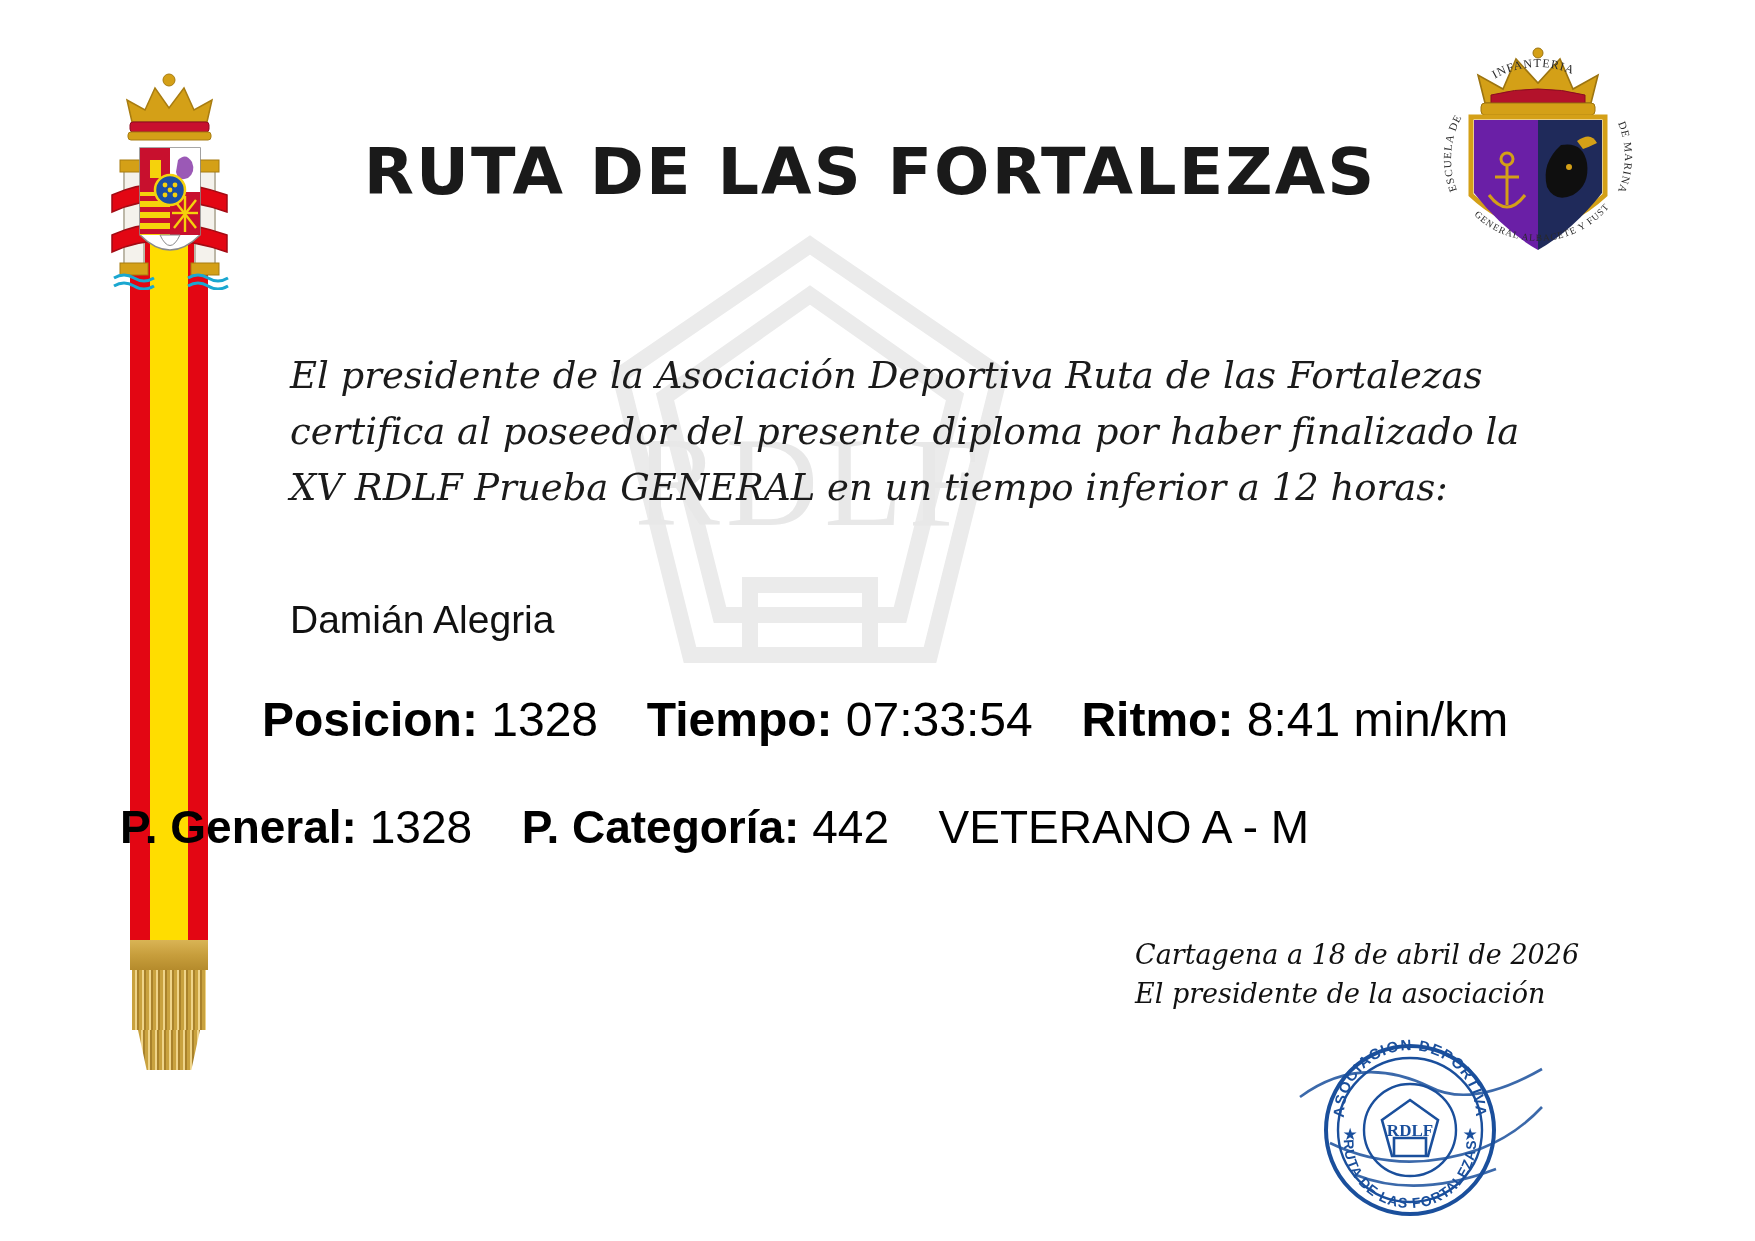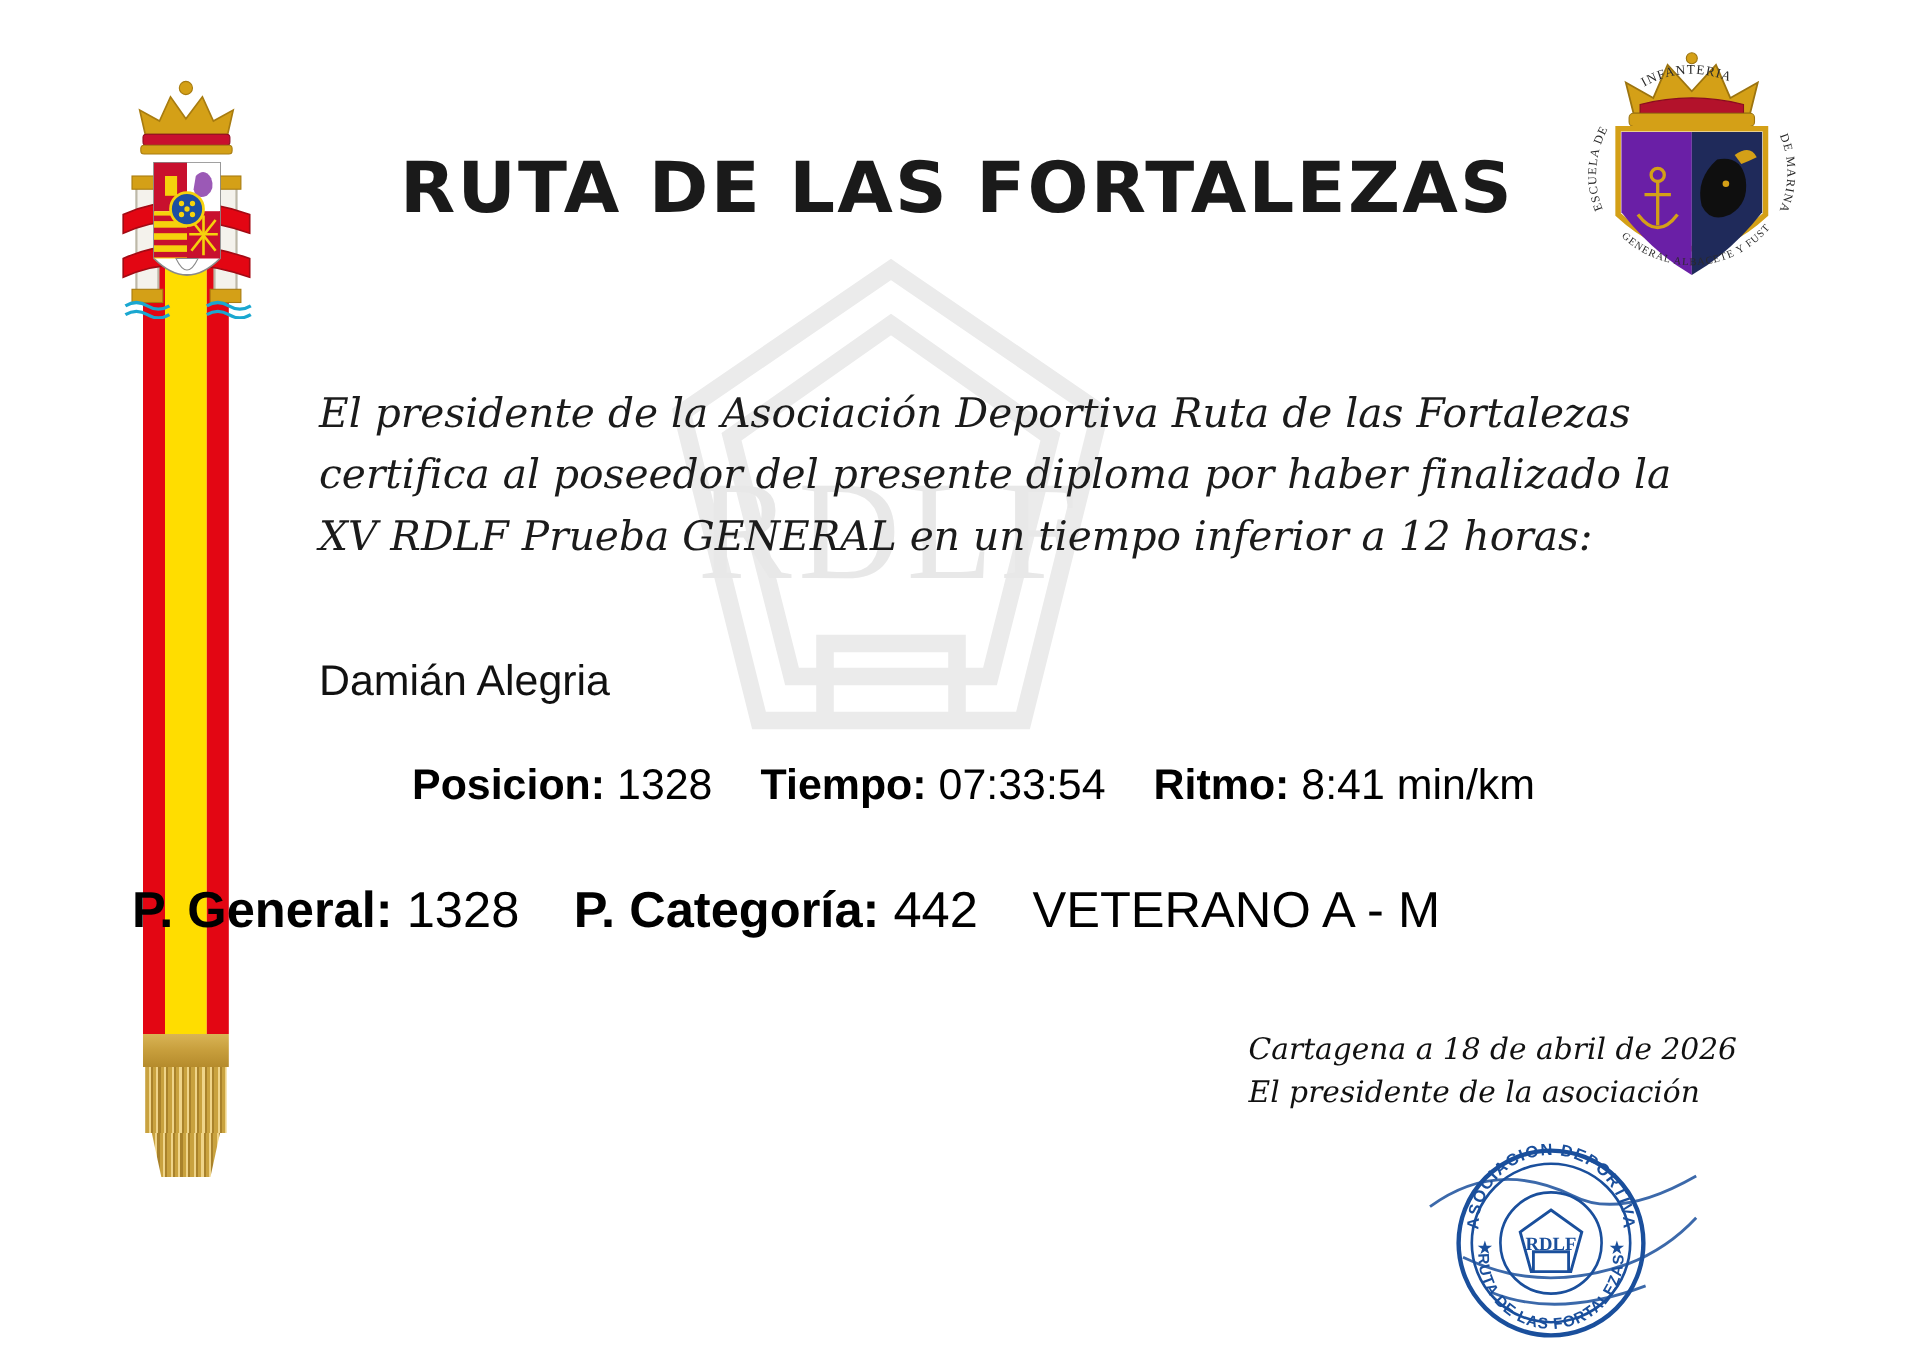--- a/index.html
+++ b/index.html
@@ -142,21 +142,21 @@
     z-index: 4;
   }
 
   
   #results-primary {
     position: absolute;
     left: 180px;
     top: 692px;
     width: 1410px;
     text-align: center;
-    font-size: 39px;
+    font-size: 48px;
     z-index: 4;
     white-space: nowrap;
   }
   #results-primary .lbl { font-weight: bold; }
   #results-primary .val { font-weight: normal; }
   #results-primary .gap { display: inline-block; width: 22px; }
 
   
   #results-secondary {
     position: absolute;

